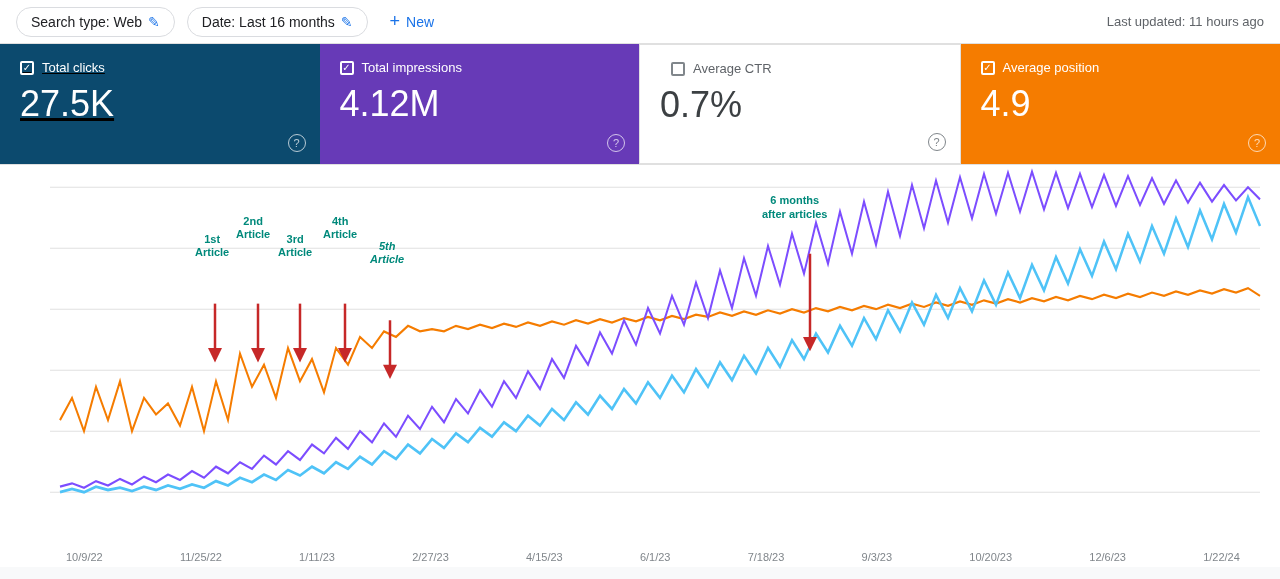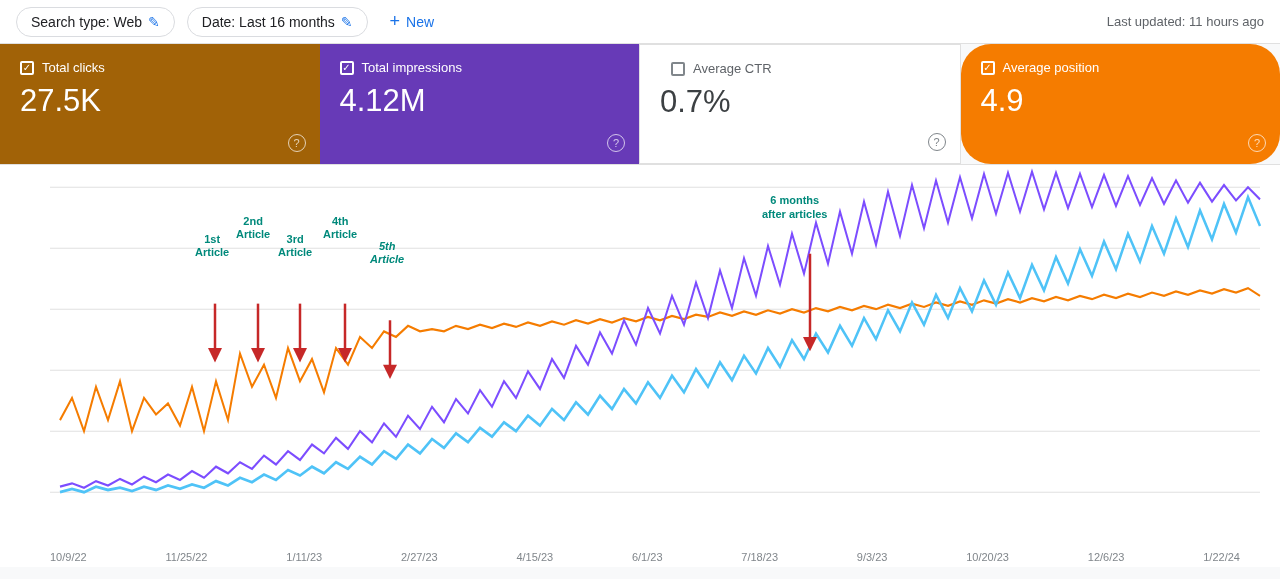--- a/index.html
+++ b/index.html
@@ -25,24 +25,24 @@
     .last-updated {
       margin-left: auto; font-size: 13px; color: #5f6368;
     }
 
     .metrics-row {
       display: flex; flex-direction: row; height: 120px;
     }
     .metric-card {
       flex: 1; padding: 16px 20px; position: relative; cursor: pointer;
     }
-    .metric-card.blue { background: #a16207; }
+    .metric-card.blue { background: #0c4a6e; text-decoration: underline; }
     .metric-card.purple { background: #673ab7; }
     .metric-card.white { background: #fff; border: 1px solid #e0e0e0; }
-    .metric-card.orange { background: #f57c00; border-radius: 30px; }
+    .metric-card.orange { background: #f57c00; }
 
     .metric-label {
       display: flex; align-items: center; gap: 8px;
       font-size: 13px; margin-bottom: 8px;
     }
     .metric-card.blue .metric-label,
     .metric-card.purple .metric-label,
     .metric-card.orange .metric-label { color: #fff; }
     .metric-card.white .metric-label { color: #5f6368; padding-left: 11px; }
 
@@ -51,21 +51,21 @@
       display: inline-flex; align-items: center; justify-content: center;
       border-radius: 2px; font-size: 10px;
     }
     .checkbox.checked::after { content: '✓'; }
     .metric-card.blue .checkbox { border-color: #fff; color: #fff; }
     .metric-card.purple .checkbox { border-color: #fff; color: #fff; }
     .metric-card.orange .checkbox { border-color: #fff; color: #fff; }
     .metric-card.white .checkbox { border-color: #80868b; color: #80868b; }
 
     .metric-value {
-      font-size: 31px; font-weight: 400;
+      font-size: 36px; font-weight: 400;
     }
     .metric-card.blue .metric-value,
     .metric-card.purple .metric-value,
     .metric-card.orange .metric-value { color: #fff; }
     .metric-card.white .metric-value { color: #3c4043; }
 
     .help-icon {
       position: absolute; bottom: 12px; right: 14px;
       width: 18px; height: 18px; border-radius: 50%;
       border: 1.5px solid currentColor; font-size: 11px;
@@ -85,21 +85,21 @@
     }
 
     .chart-svg {
       position: absolute; top: 0; left: 0;
       width: 100%; height: calc(100% - 36px);
     }
 
     .x-labels {
       position: absolute; bottom: 4px; left: 0; right: 0;
       display: flex; justify-content: space-between;
-      padding: 0 40px 0 50px;
+      padding: 0 40px 0 66px;
     }
     .x-label {
       font-size: 11px; color: #80868b;
     }
 
     
     .annotation {
       position: absolute;
       text-align: center;
       font-size: 11px;

